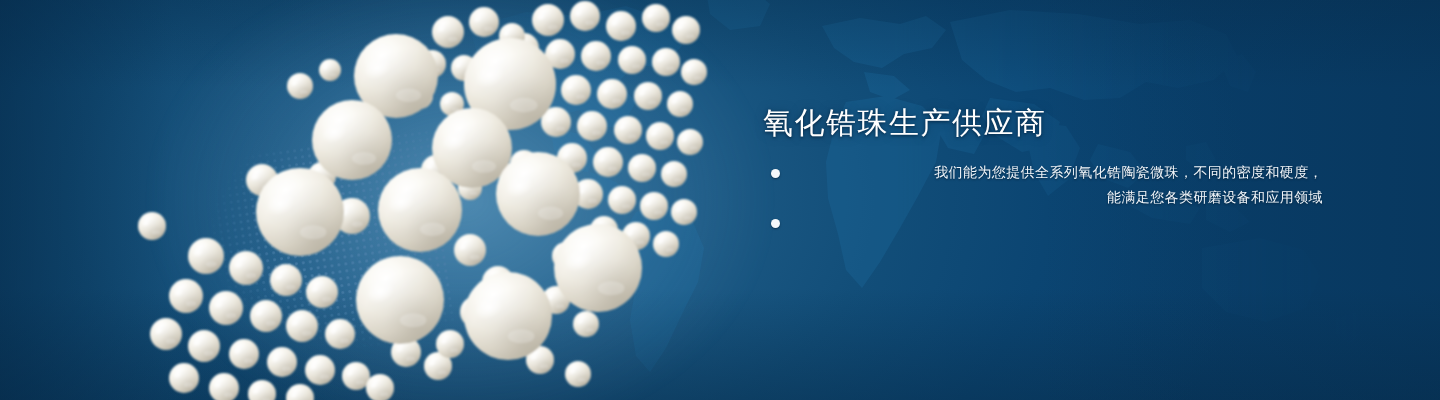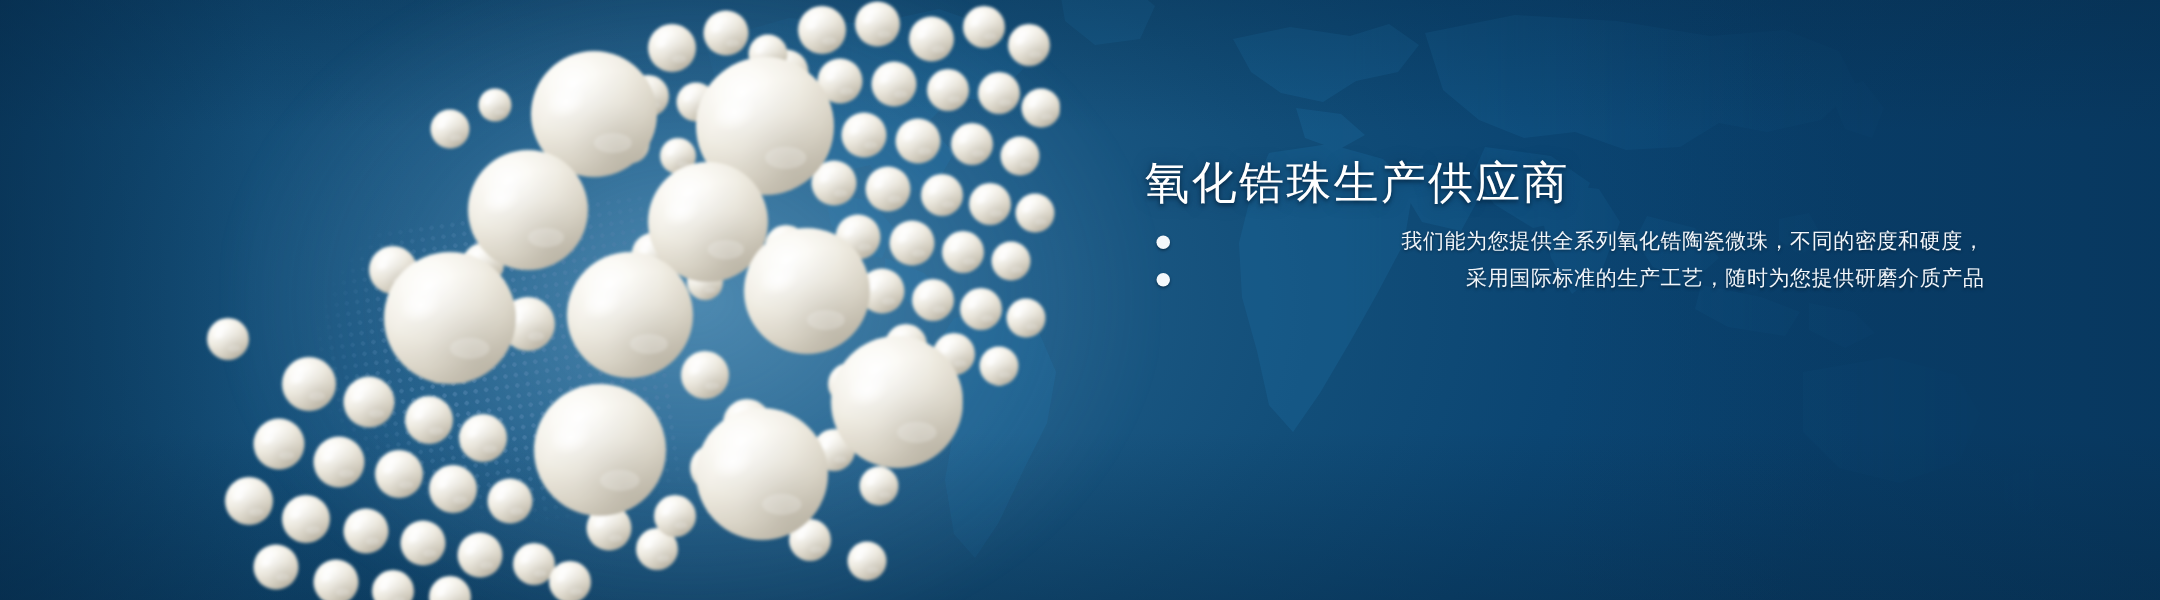--- a/index.html
+++ b/index.html
@@ -83,21 +83,21 @@
     top: 104px;
     width: 560px;
   }
   .title {
     color: #ffffff;
     font-size: 30px;
     line-height: 38px;
     letter-spacing: 1.5px;
     font-weight: 400;
     text-shadow: 0 1px 3px rgba(3,26,48,.75), 0 0 10px rgba(8,46,80,.55);
-    margin: 0 0 6px 0;
+    margin: 0 0 18px 0;
     white-space: nowrap;
   }
   .bullets {
     list-style: none;
     margin: 0;
     padding: 0;
   }
   .bullet {
     position: relative;
     padding-left: 31px;
@@ -318,21 +318,21 @@
     </svg>
   </div>
 
   <div class="content">
     <h1 class="title">氧化锆珠生产供应商</h1>
 
     <ul class="bullets">
       <li class="bullet">
         <span class="dot"></span>
         <span>我们能为您提供全系列氧化锆陶瓷微珠，不同的密度和硬度，</span>
+        <span class="line2">能满足您各类研磨设备和应用领域</span>
       </li>
       <li class="bullet">
         <span class="dot"></span>
-        <span>采用国际标准的生产工艺，随时为您提供研磨介质产品</span>
       </li>
     </ul>
   </div>
 
 </div>
 
 </body></html>

